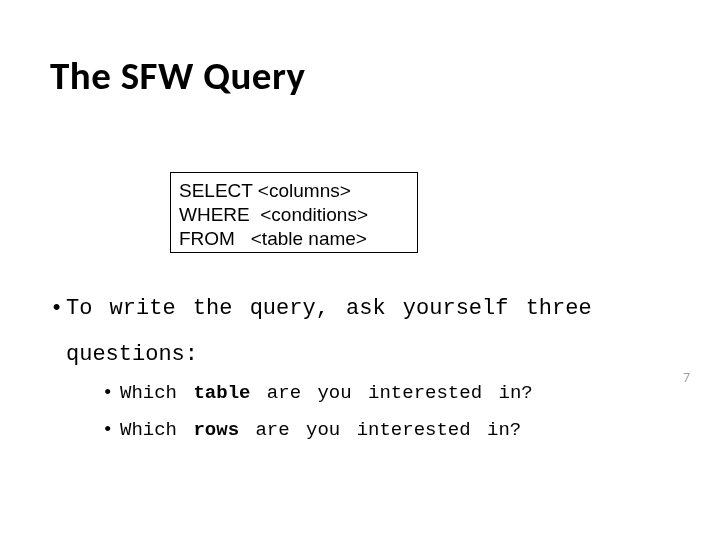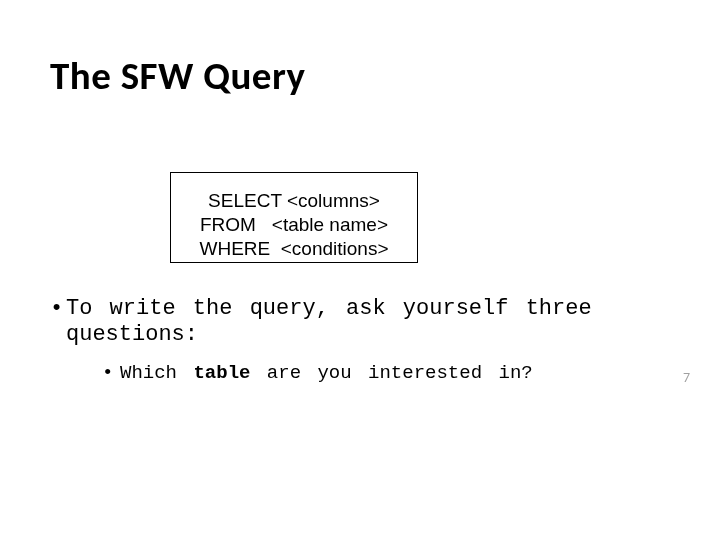--- a/index.html
+++ b/index.html
@@ -26,25 +26,24 @@
     font-weight: 700;
     font-family: "Comic Sans MS", "Segoe UI", Calibri, sans-serif;
     letter-spacing: 0.5px;
   }
   .code-box {
     position: absolute;
     top: 172px;
     left: 170px;
     width: 230px;
     border: 1px solid #000;
-    padding: 16px 8px 2px 8px;
+    padding: 6px 8px 2px 8px;
     font-family: Arial, Helvetica, sans-serif;
     font-size: 19px;
     line-height: 1.25;
-    text-align: center;
   }
   .body {
     position: absolute;
     top: 296px;
     left: 50px;
     width: 620px;
     font-family: Liberation Mono, monospace;
   }
   .l1 {
     font-size: 22px;
@@ -57,20 +56,21 @@
   }
   .l1::before {
     content: "•";
     position: absolute;
     left: 0;
     top: 0;
   }
   .l1 .line2 {
     display: block;
     word-spacing: normal;
+    margin-top: 20px;
   }
   .l2 {
     font-size: 19px;
     line-height: 1.35;
     margin: 12px;
     padding-left: 58px;
     position: relative;
     word-spacing: 5px;
   }
   .l2::before {
@@ -91,29 +91,32 @@
 </style>
 </head>
 <body>
 
 <div class="slide">
 
   <div class="title">The  SFW Query</div>
 
   <div class="code-box">
     <div>SELECT &lt;columns&gt;</div>
+    <div style="white-space: pre;">WHERE  &lt;conditions&gt;</div>
     <div style="white-space: pre;">FROM   &lt;table name&gt;</div>
-    <div style="white-space: pre;">WHERE  &lt;conditions&gt;</div>
   </div>
 
   <div class="body">
     <p class="l1">
       <span>To write the query, ask yourself three</span>
       <span class="line2">questions:</span>
     </p>
     <p class="l2">
       <span>Which </span><span class="strong">table</span><span> are you interested in?</span>
     </p>
+    <p class="l2">
+      <span>Which </span><span class="strong">rows</span><span> are you interested in?</span>
+    </p>
   </div>
 
   <div class="page-num">7</div>
 
 </div>
 
 </body></html>

